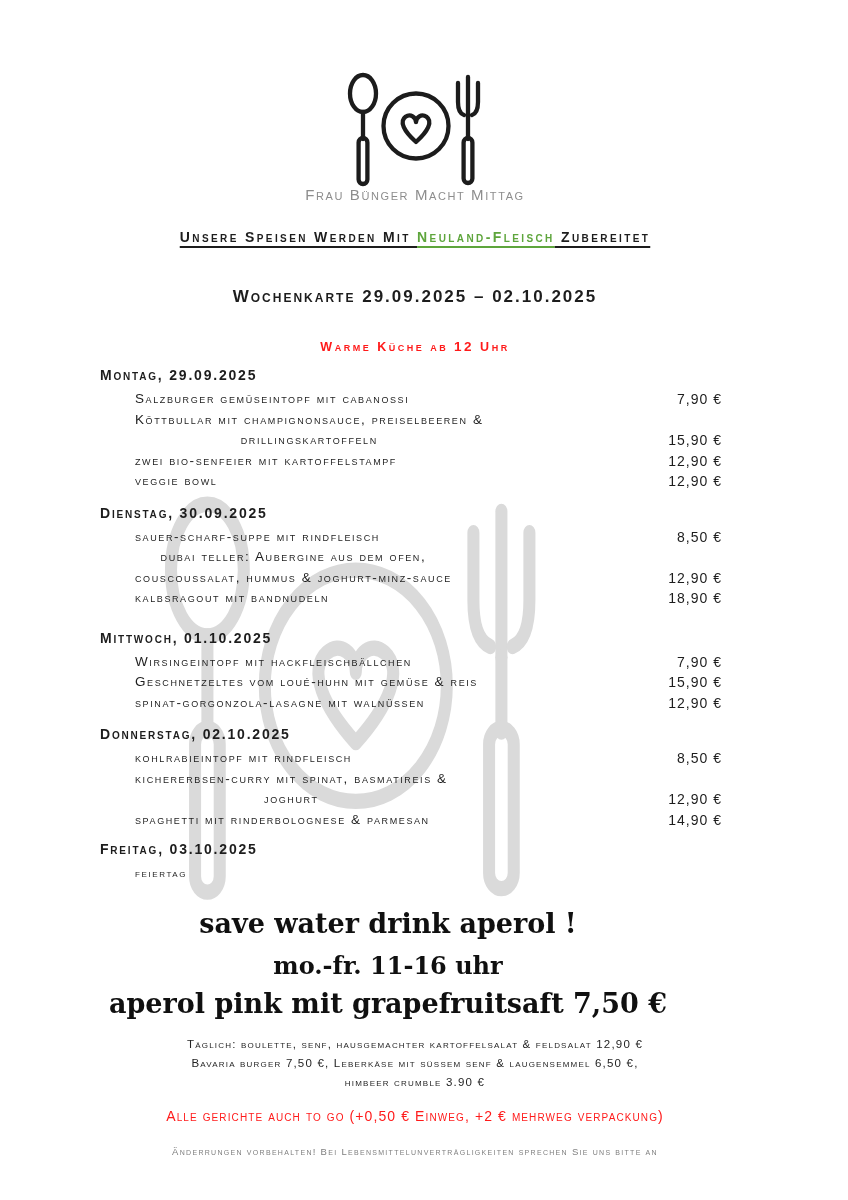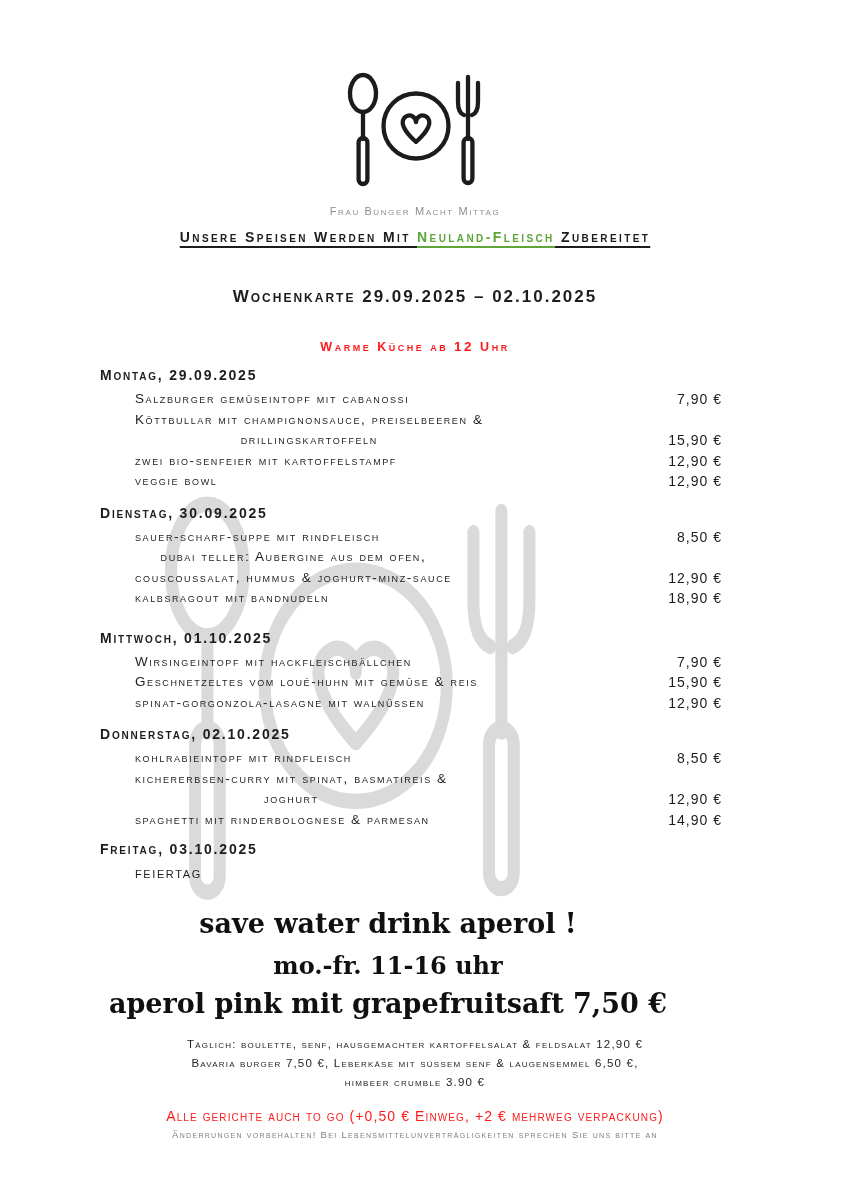--- a/index.html
+++ b/index.html
@@ -9,49 +9,49 @@
   .layer{position:absolute;z-index:1;}
   
   .watermark{position:absolute;left:143px;top:490px;width:420px;height:420px;z-index:0;}
   .watermark .stroke{stroke:#dadada;}
   
   .logo{left:340px;top:71px;width:150px;height:118px;}
   .logo .stroke{stroke:#1c1c1c;}
   .stroke{fill:none;stroke-width:4.3;stroke-linecap:round;stroke-linejoin:round;}
   
   .centerline{left:0;width:830px;text-align:center;font-variant:small-caps;}
-  .tagline{top:205px;font-size:11px;letter-spacing:1.6px;color:#8d8d8d;}
+  .tagline{top:186px;font-size:15px;letter-spacing:1.6px;color:#8d8d8d;}
   .statement{top:229px;font-size:14px;font-weight:bold;letter-spacing:2.4px;}
   .statement span{text-decoration:underline;text-underline-offset:4px;text-decoration-thickness:1.5px;}
   .green{color:#5ea53c;}
   .week-title{top:287px;font-size:17px;font-weight:bold;letter-spacing:2px;}
   .hot-note{top:339px;font-size:12.5px;font-weight:bold;letter-spacing:2.5px;color:#ff1a1a;}
   .hot-note b{font-size:13.5px;}
   
   .menu{left:100px;top:367px;width:622px;}
   .day-h{font-size:14px;font-weight:bold;letter-spacing:1.8px;font-variant:small-caps;line-height:17px;margin-bottom:5px;}
   .menu .day:nth-child(1){margin-bottom:13px;}
   .menu .day:nth-child(2){margin-bottom:21px;}
   .menu .day:nth-child(3){margin-bottom:13px;}
   .menu .day:nth-child(4){margin-bottom:11px;}
   .row{display:flex;justify-content:space-between;align-items:flex-end;padding-left:35px;text-align:center;}
   .name{font-size:13.5px;letter-spacing:1.6px;font-variant:small-caps;line-height:20.5px;}
   .iline{display:block;}
   .price{font-size:14px;letter-spacing:1px;line-height:20.5px;white-space:nowrap;padding-left:12px;}
-  .holiday{padding-left:35px;font-size:15px;letter-spacing:1.6px;font-variant:small-caps;line-height:20.5px;}
+  .holiday{padding-left:35px;font-size:12px;letter-spacing:1.6px;font-variant:small-caps;line-height:20.5px;}
   
   .promo{left:-27px;width:830px;text-align:center;font-family:"DejaVu Serif",serif;font-weight:bold;color:#101010;}
   .promo1{top:908px;font-size:27px;}
   .promo2{top:951px;font-size:24px;}
   .promo3{top:988px;font-size:27px;}
   
   .footer{left:0;top:1035px;width:830px;text-align:center;font-variant:small-caps;color:#242424;}
   .fline{font-size:11.5px;letter-spacing:1.2px;line-height:19px;}
   .f-togo{font-size:14px;letter-spacing:1.1px;line-height:15.5px;color:#ff1a1a;margin-top:17px;}
-  .f-disc{font-size:9.5px;letter-spacing:1.3px;line-height:14px;color:#7e7e7e;margin-top:3px;}
+  .f-disc{font-size:9.5px;letter-spacing:1.3px;line-height:14px;color:#7e7e7e;margin-top:20px;}
 </style>
 </head>
 <body>
 
 <div class="page">
 
   <svg class="watermark" viewBox="0 0 150 118" preserveAspectRatio="none" aria-hidden="true">
     <g class="stroke">
       <ellipse cx="23" cy="22.5" rx="13" ry="18.5"></ellipse>
       <path d="M23 41 L23 68"></path>

